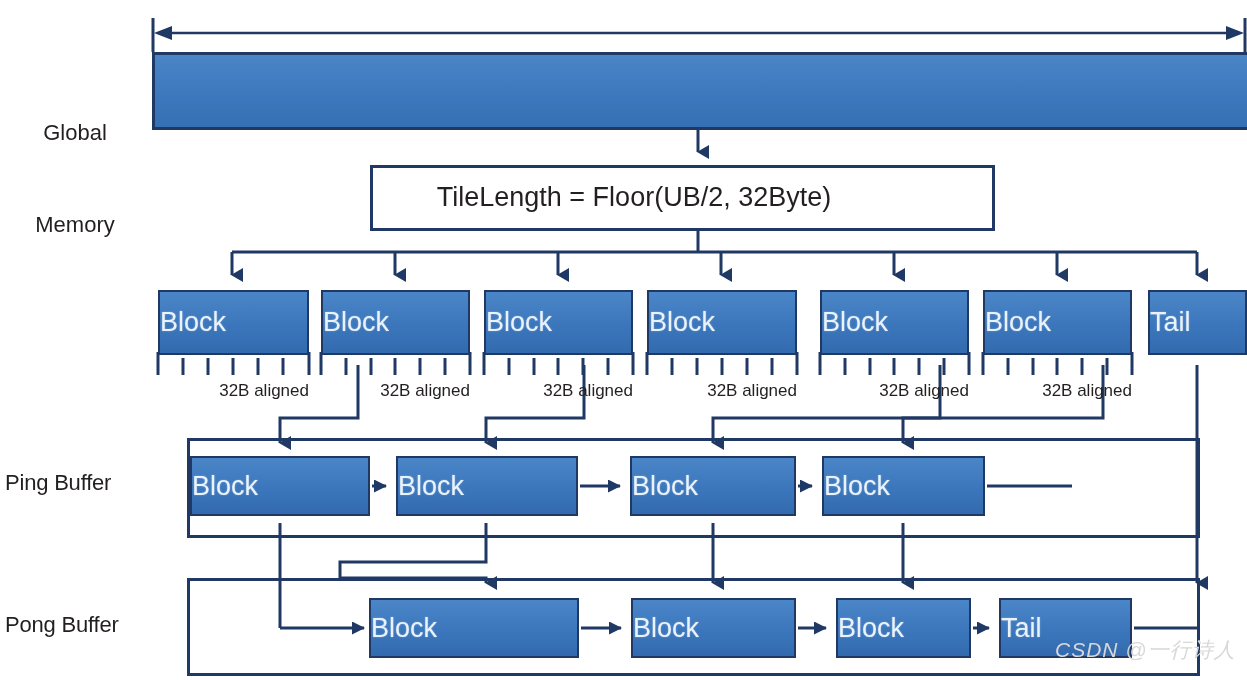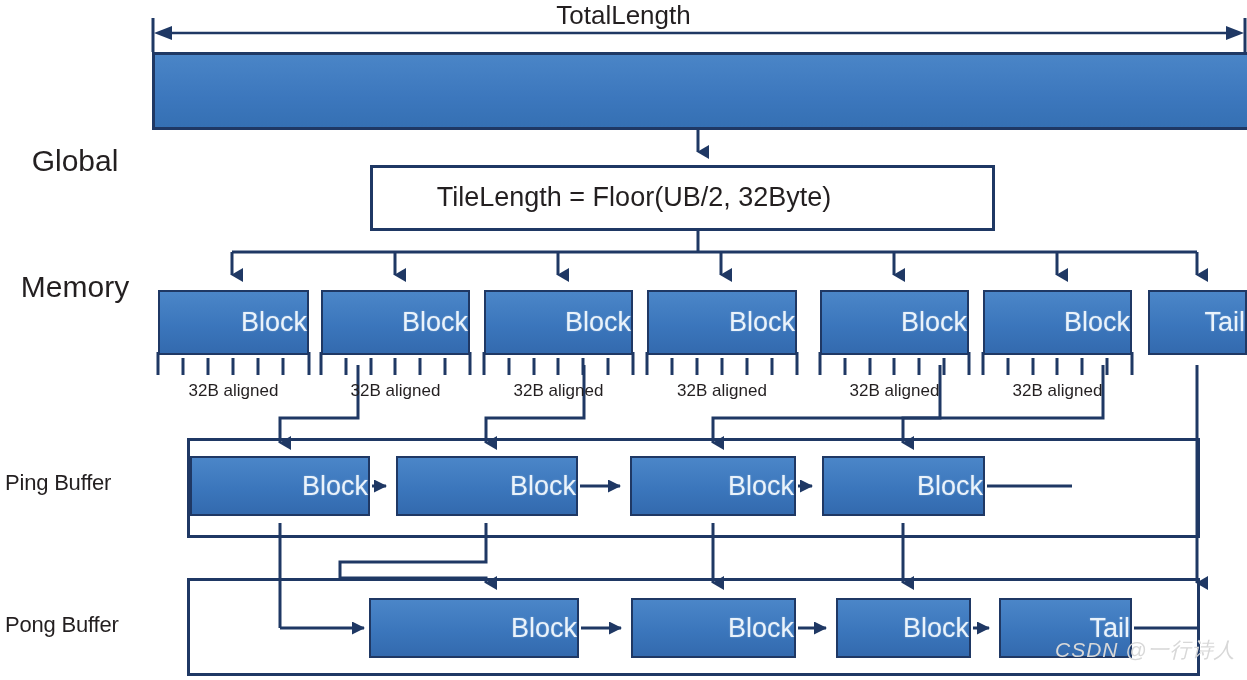--- a/index.html
+++ b/index.html
@@ -29,21 +29,21 @@
     position: absolute;
     color: #231f20;
     white-space: pre;
     line-height: 1.18;
   }
   .row-label {
     font-size: 22px;
     letter-spacing: -0.2px;
   }
   .gm-label {
-    font-size: 30px;
+    font-size: 22px;
     text-align: center;
     width: 150px;
     left: 0;
     line-height: 1.4;
   }
   .total-len {
     font-size: 26px;
     left: 0; top: 0;
     width: 1247px;
     text-align: center;
@@ -52,30 +52,30 @@
     font-size: 27px;
     left: 370px;
     top: 182px;
     width: 528px;
     text-align: center;
   }
   .aligned {
     position: absolute;
     font-size: 17px;
     color: #231f20;
-    text-align: center;
+    text-align: right;
     white-space: nowrap;
   }
   
   .box {
     position: absolute;
     box-sizing: border-box;
     display: flex;
     align-items: center;
-    justify-content: flex-end;
+    justify-content: flex-start;
   }
   .blk {
     background: linear-gradient(180deg,#4b86c8 0%, #3b76bc 55%, #336aae 100%);
     border: 2px solid #1f3864;
     color: #eaf3fb;
     font-size: 27px;
     text-shadow: 0 0 2px rgba(255,255,255,0.35);
   }
   .gm-bar {
     left: 152px;
@@ -284,21 +284,20 @@
   <div class="box blk" style="left:631px; top:598px; width:165px; height:60px;">
     <span>Block</span>
   </div>
   <div class="box blk" style="left:836px; top:598px; width:135px; height:60px;">
     <span>Block</span>
   </div>
   <div class="box blk" style="left:999px; top:598px; width:133px; height:60px;">
     <span>Tail</span>
   </div>
 
-  <div class="lbl total-len">TotalLength</div>
   <div class="lbl gm-label" style="top:56px;">
     <div>Global</div>
     <div>Memory</div>
   </div>
   <div class="lbl tile-text">TileLength = Floor(UB/2, 32Byte)</div>
   <div class="lbl row-label" style="left:5px; top:470px;">Ping Buffer</div>
   <div class="lbl row-label" style="left:5px; top:612px;">Pong Buffer</div>
 
   <div class="csdn">CSDN @一行诗人</div>
 

